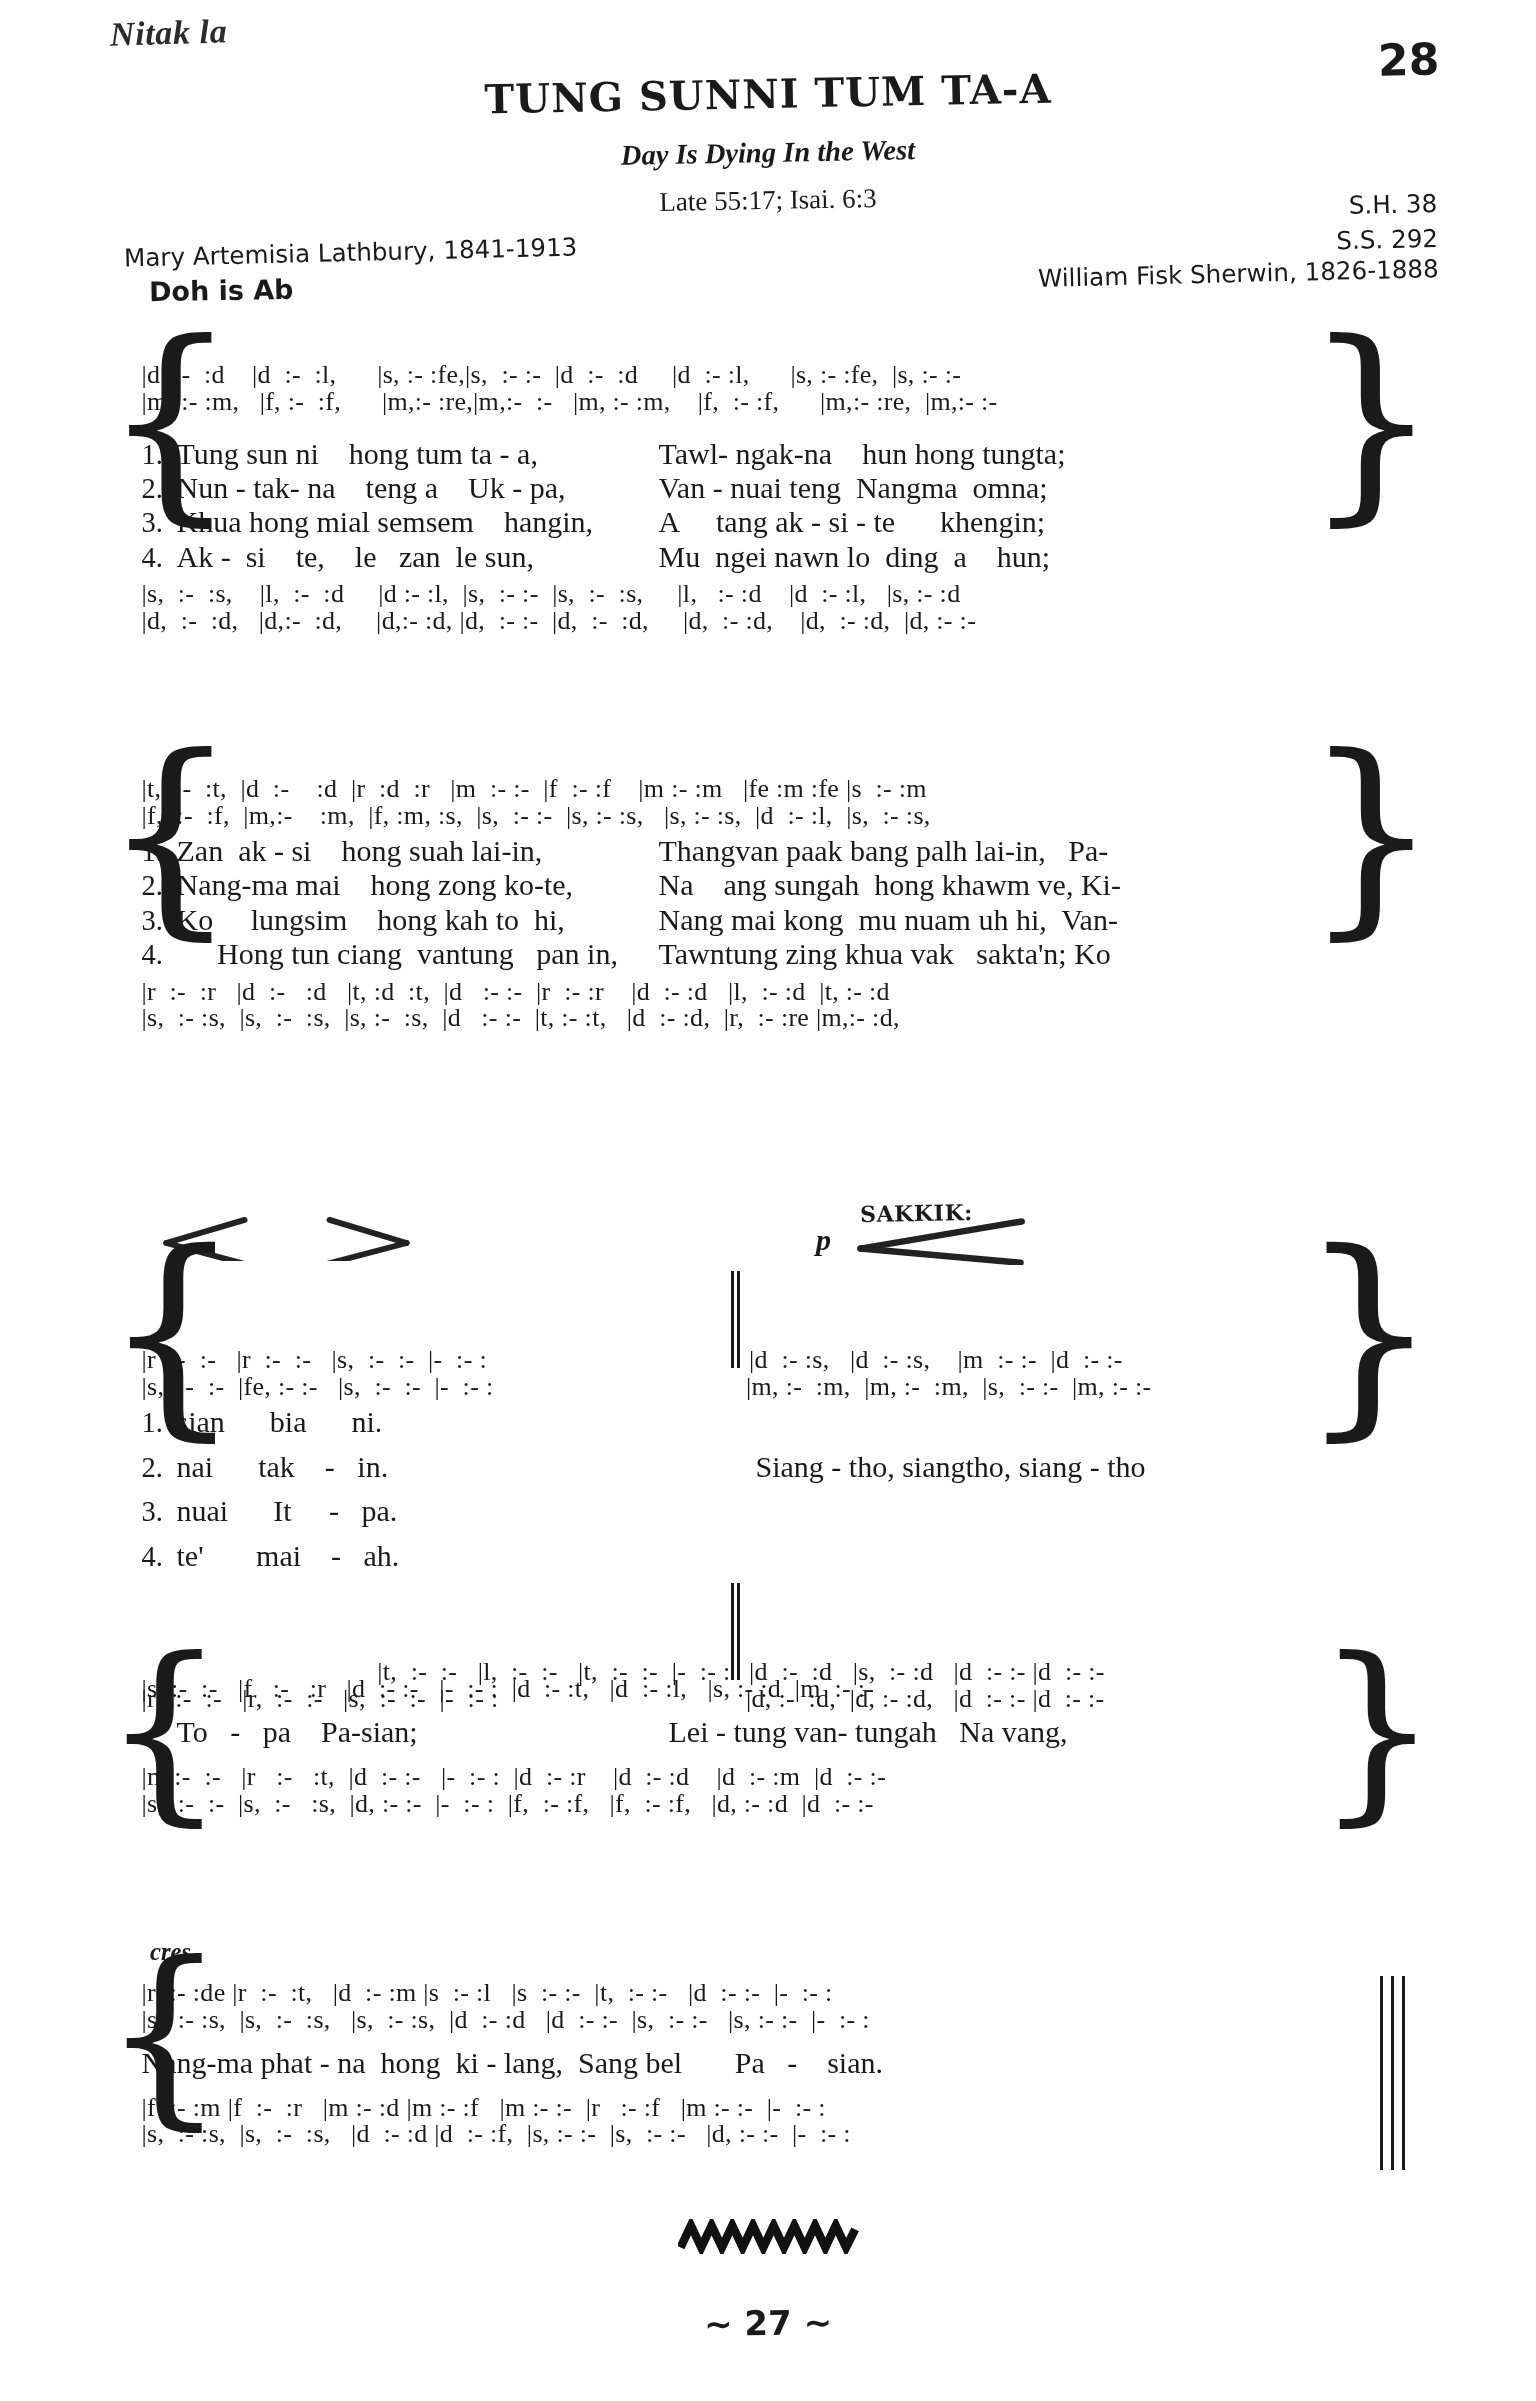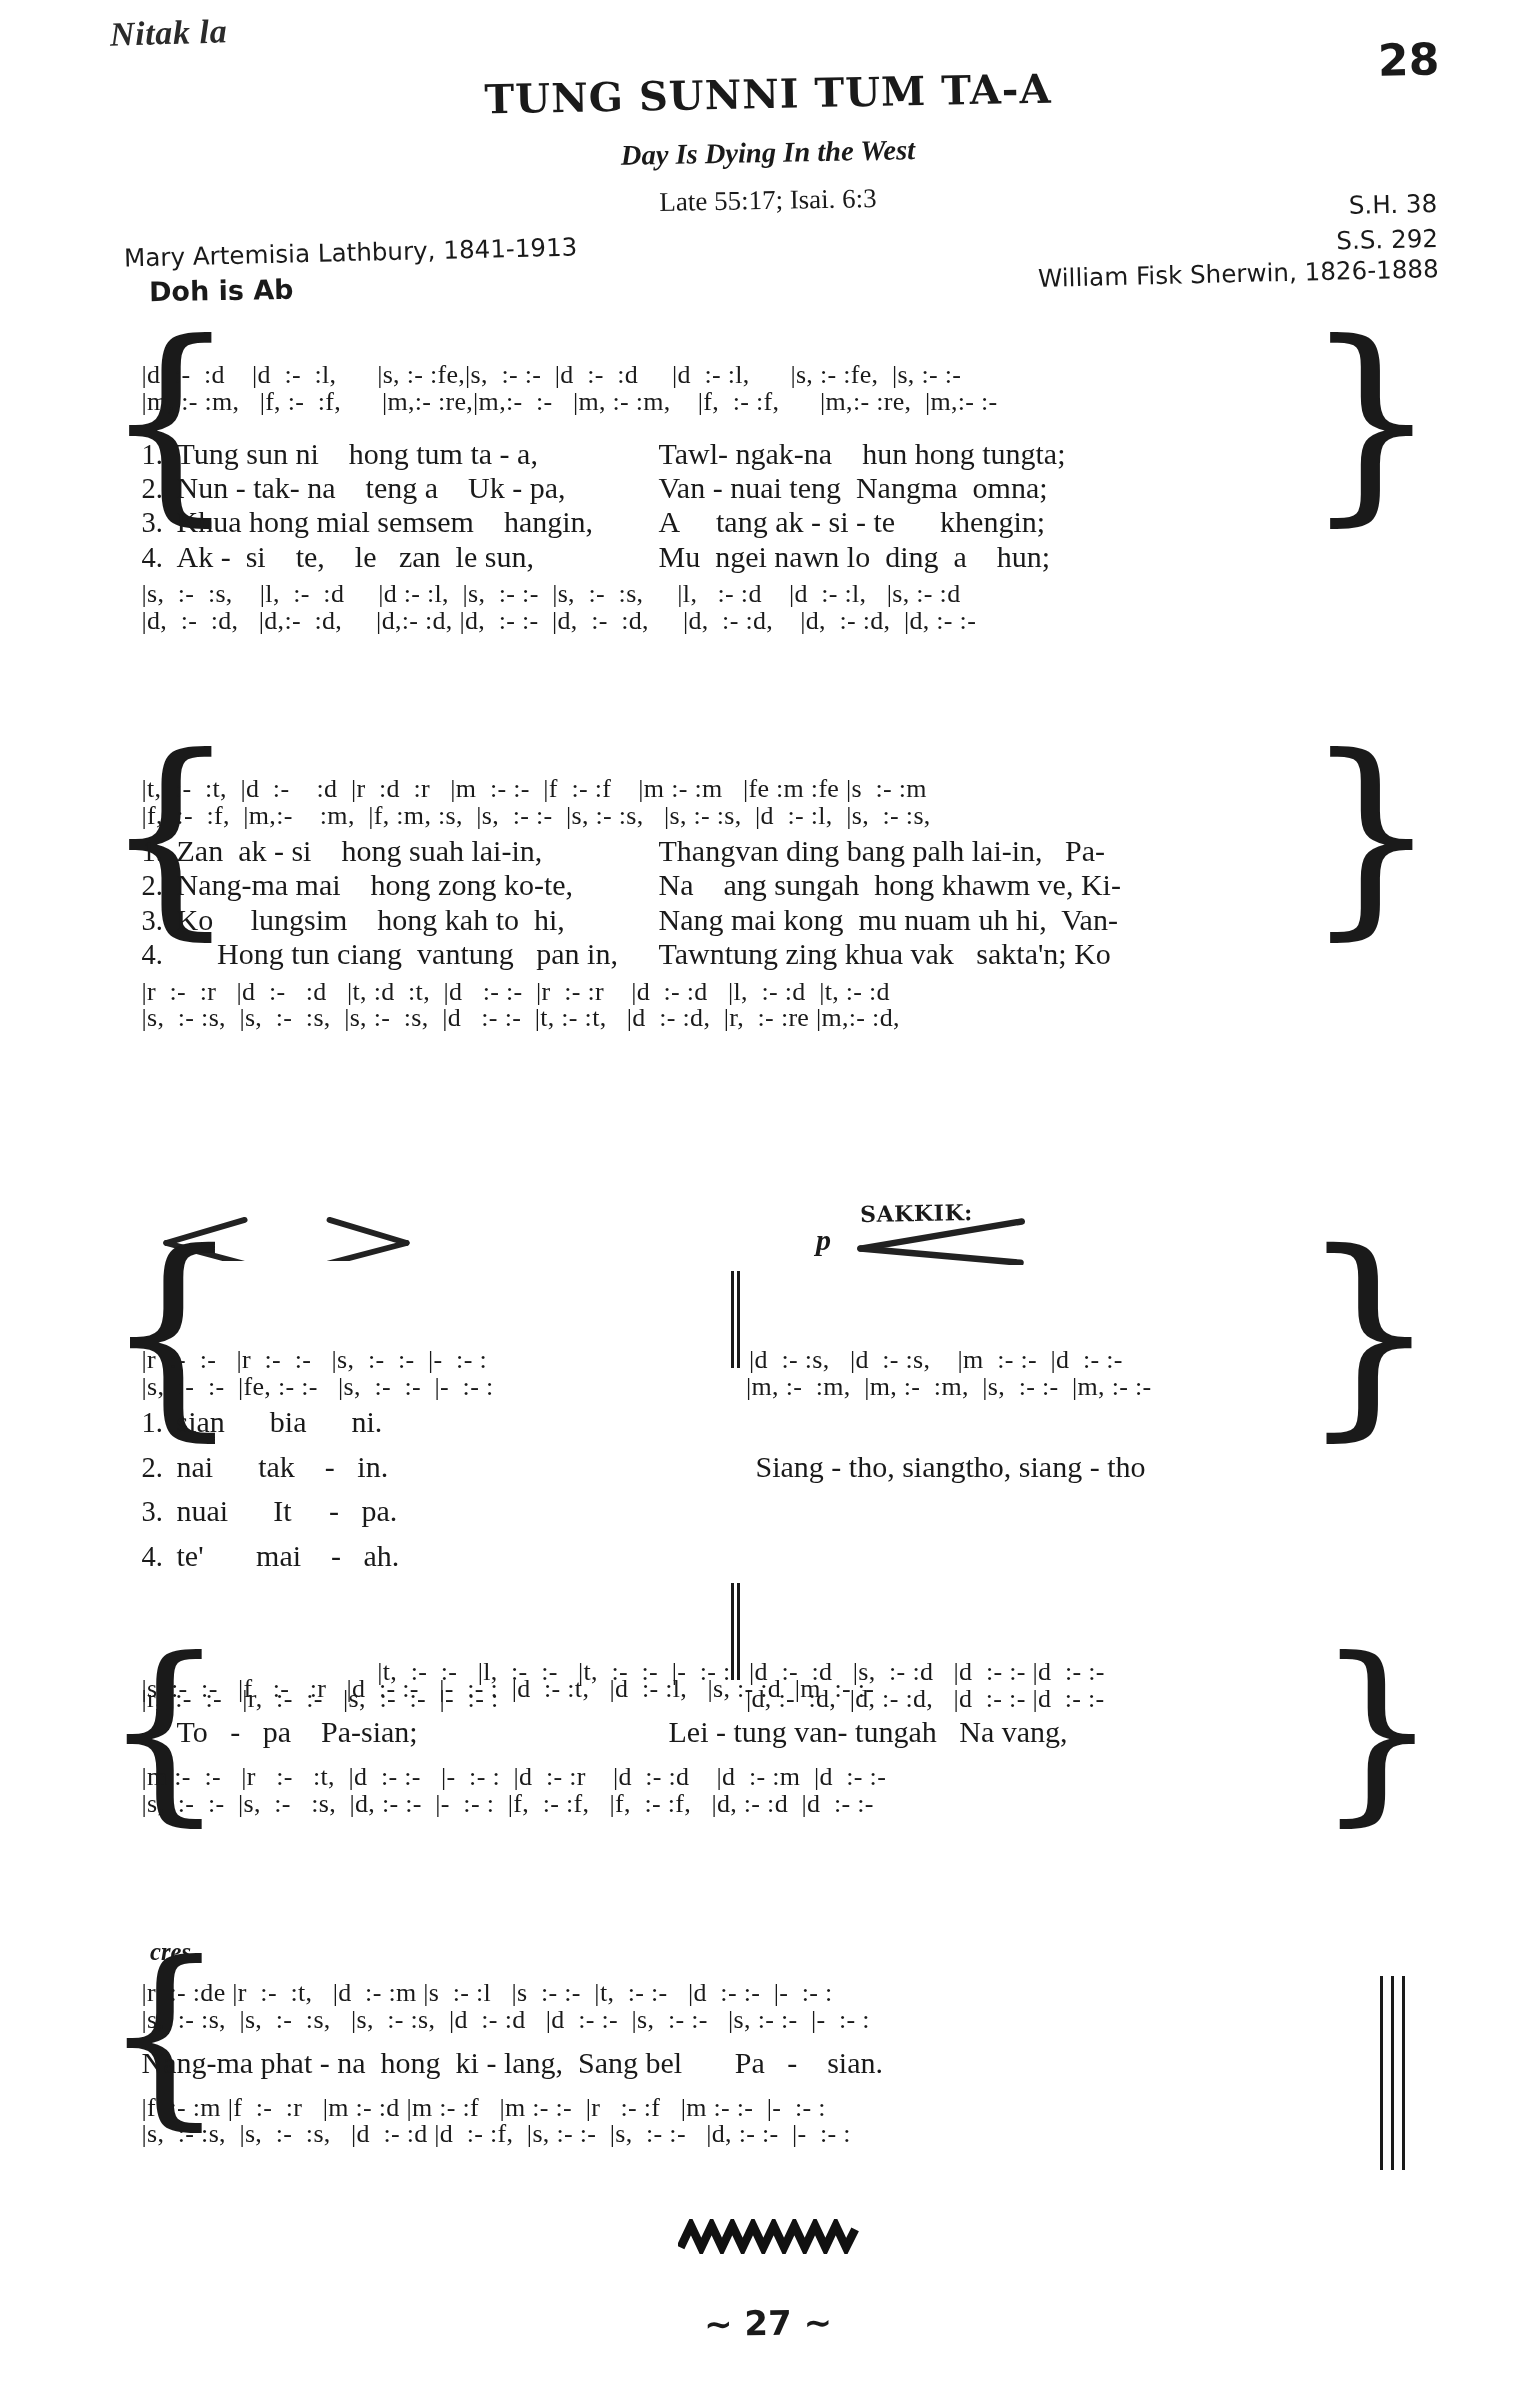--- a/index.html
+++ b/index.html
@@ -263,21 +263,21 @@
 <div class="system" id="sys2" style="top:776px;">
   <div class="brace-left" style="font-size:213px; top:-48px;">{</div>
   <div class="brace-right" style="font-size:213px; top:-48px;">}</div>
   <div class="staff-rows">
     <div class="notation-row">|t,  :-  :t,  |d  :-    :d  |r  :d  :r   |m  :- :-  |f  :- :f    |m :- :m   |fe :m :fe |s  :- :m</div>
     <div class="notation-row" style="margin-bottom:6.5px;">|f,  :-  :f,  |m,:-    :m,  |f, :m, :s,  |s,  :- :-  |s, :- :s,   |s, :- :s,  |d  :- :l,  |s,  :- :s,</div>
 
     <div class="lyric-row" style="margin-top:2.6px;">
       <span class="verse-num">1.</span>
       <span class="lyric-a" style="width:482px;">Zan  ak - si    hong suah lai-in,</span>
-      <span class="lyric-b">Thangvan ding bang palh lai-in,   Pa-</span>
+      <span class="lyric-b">Thangvan paak bang palh lai-in,   Pa-</span>
     </div>
     <div class="lyric-row" style="margin-top:3.9px;">
       <span class="verse-num">2.</span>
       <span class="lyric-a" style="width:482px;">Nang-ma mai    hong zong ko-te,</span>
       <span class="lyric-b">Na    ang sungah  hong khawm ve, Ki-</span>
     </div>
     <div class="lyric-row" style="margin-top:3.9px;">
       <span class="verse-num">3.</span>
       <span class="lyric-a" style="width:482px;">Ko     lungsim    hong kah to  hi,</span>
       <span class="lyric-b">Nang mai kong  mu nuam uh hi,  Van-</span>

